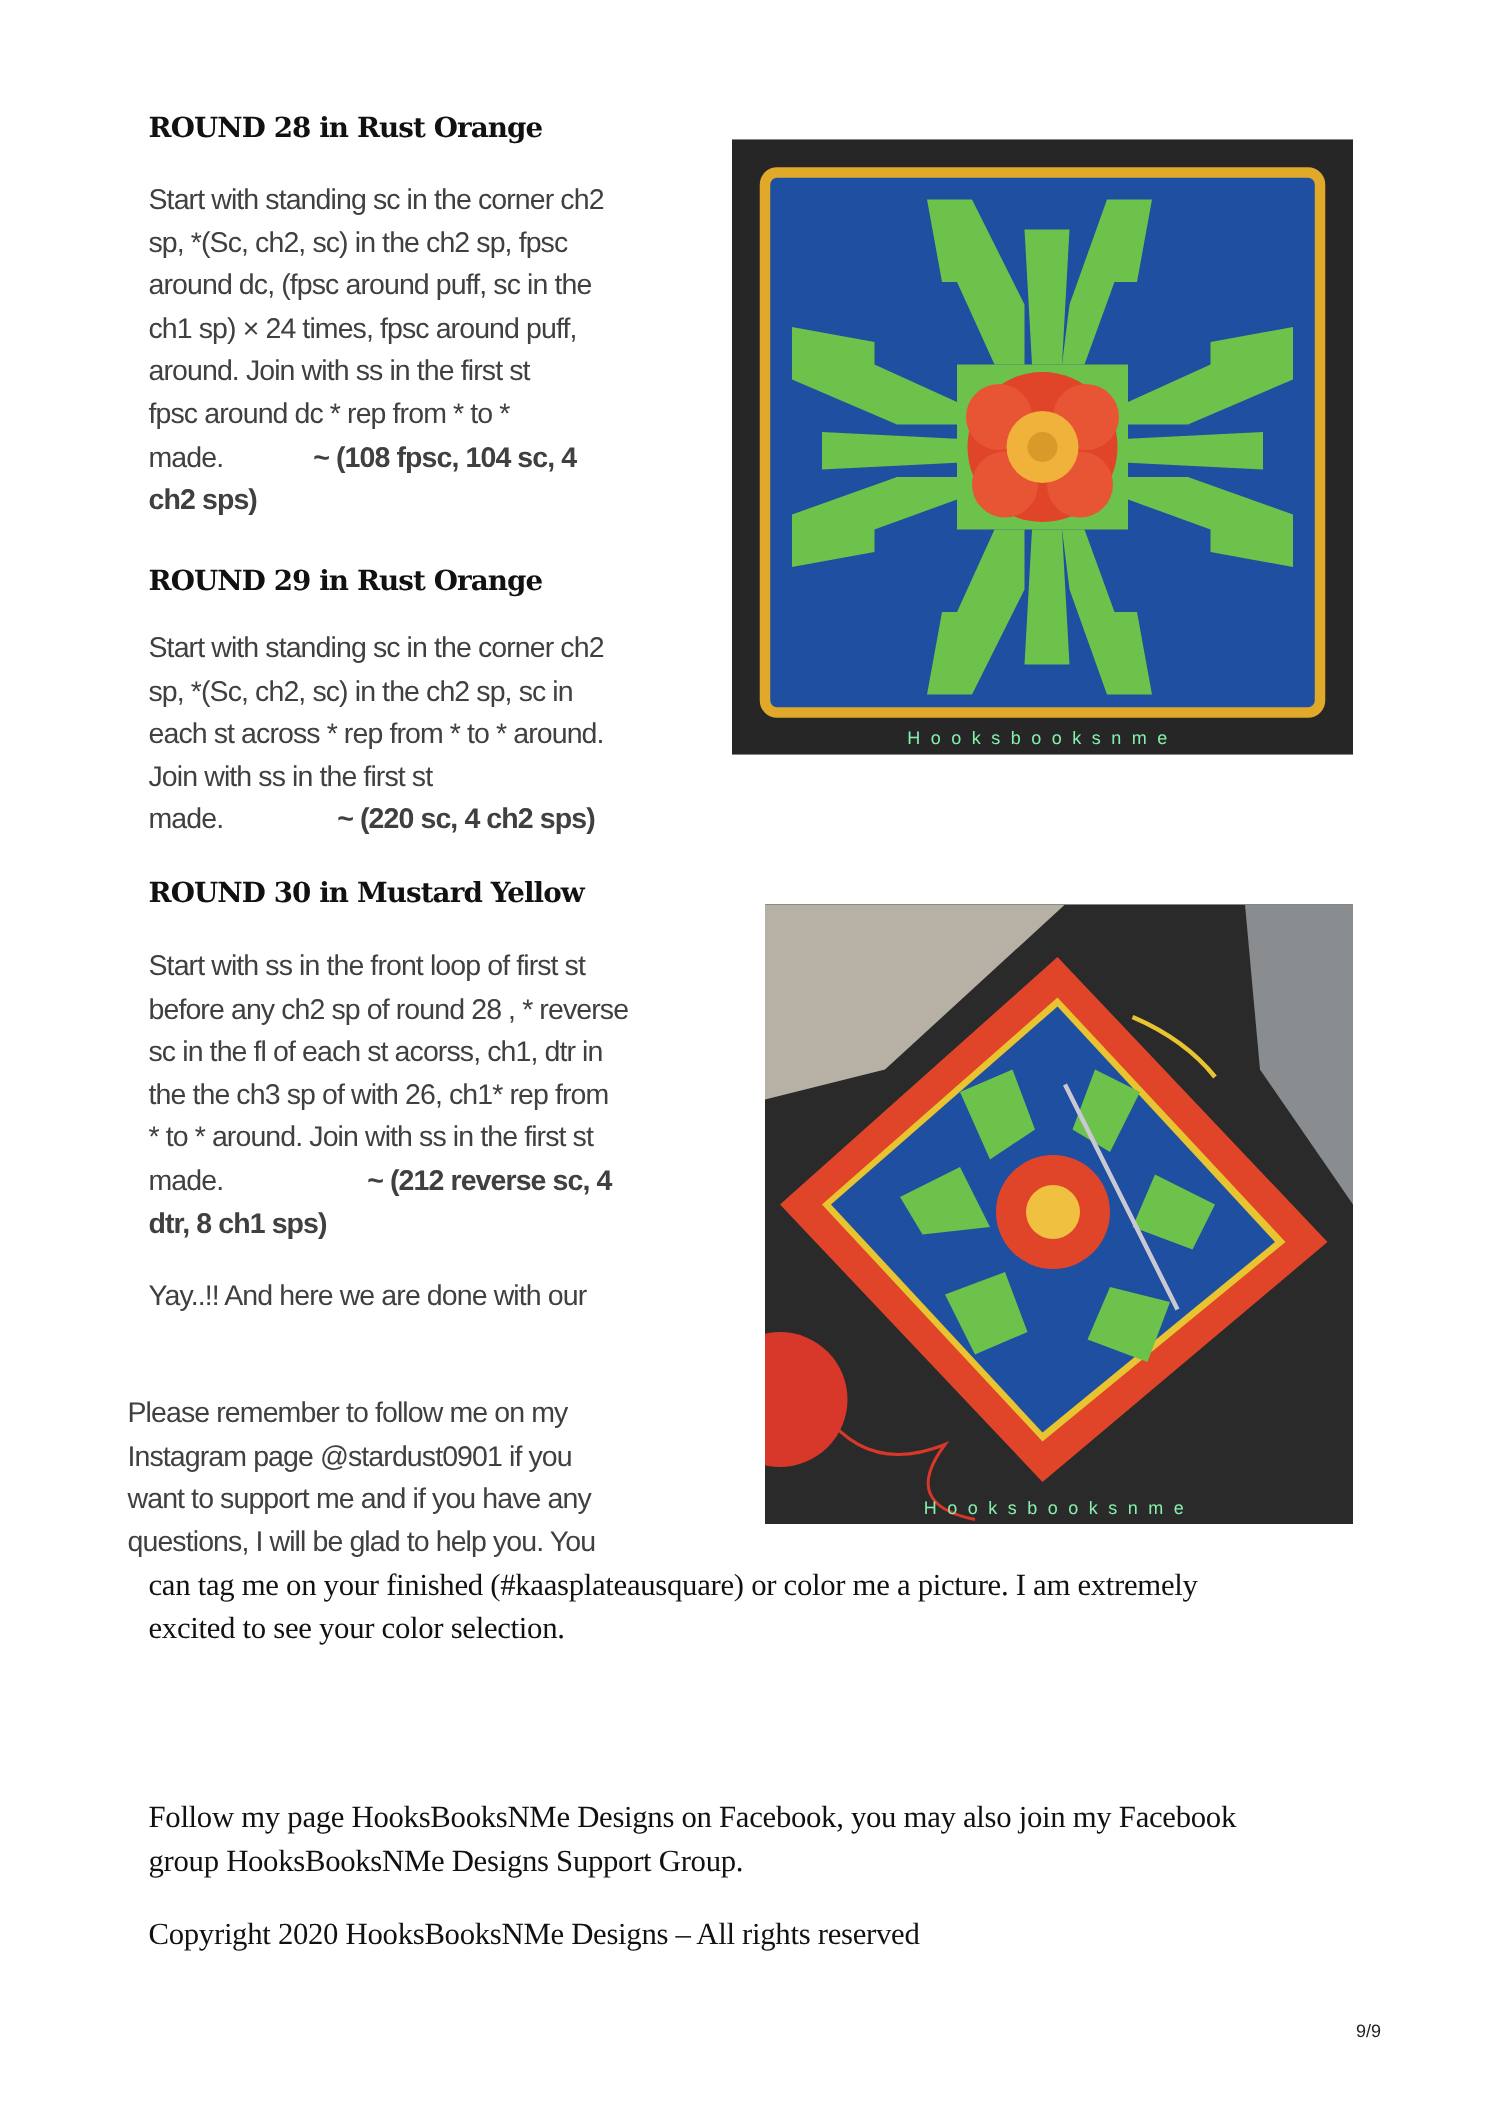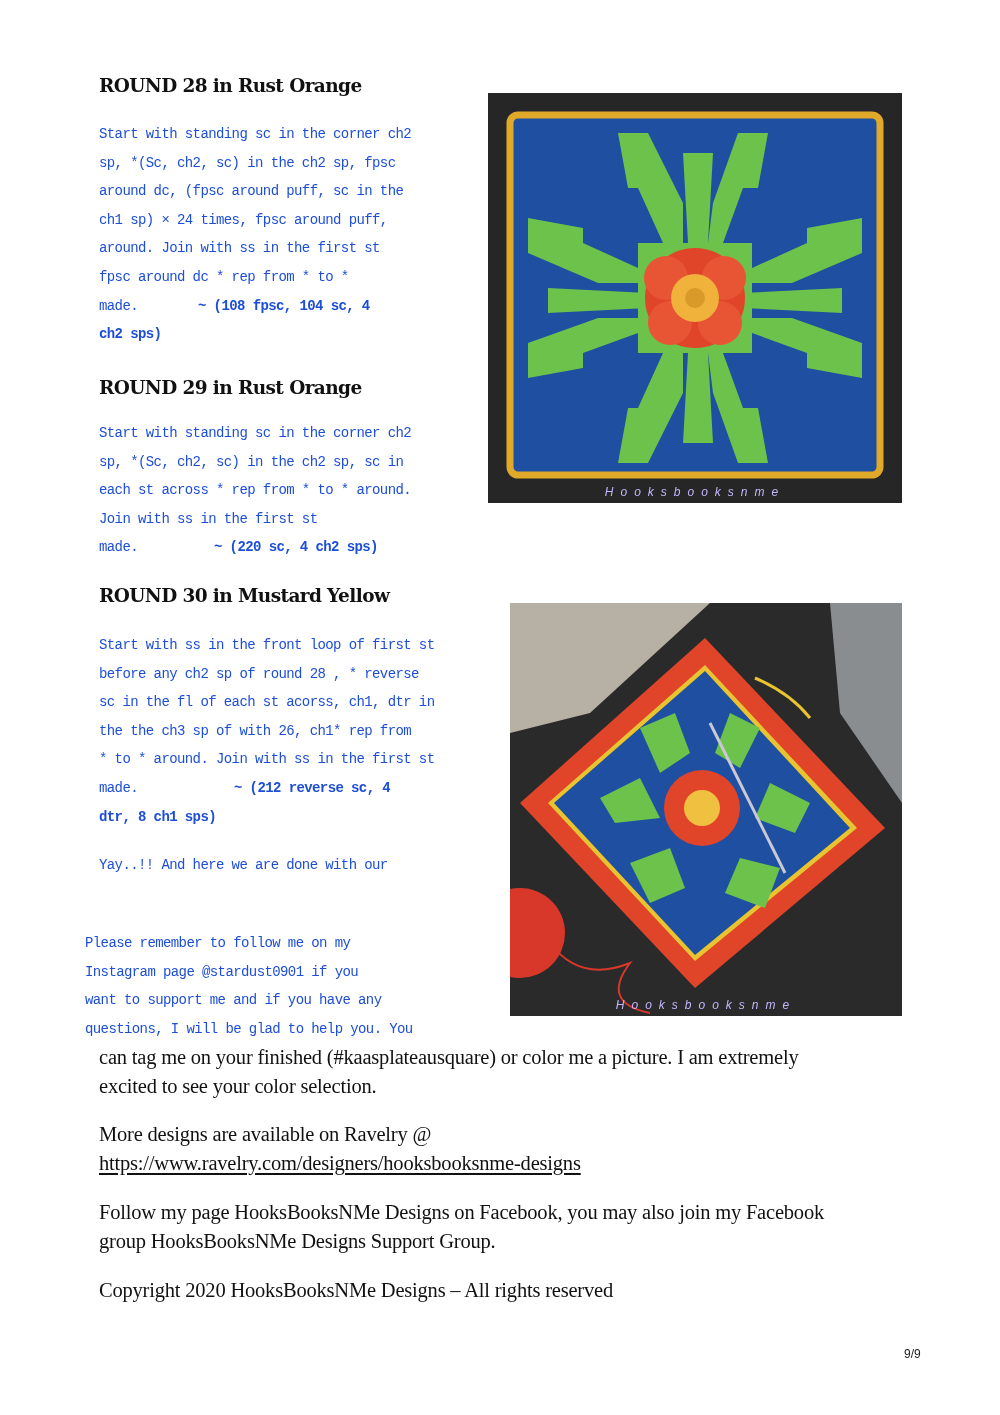--- a/index.html
+++ b/index.html
@@ -4,25 +4,25 @@
   <style>
     html, body { margin: 0; padding: 0; background: #ffffff; }
     body {
       width: 1000px; height: 1415px; position: relative; overflow: hidden;
       font-family: "DejaVu Serif", "Liberation Serif", serif;
       color: #111111;
     }
     .page { position: absolute; left: 0; top: 0; width: 874px; height: 1415px; }
     .txt {
       position: absolute;
-      font-family: Liberation Mono, monospace;
-      font-size: 14px;
+      font-family: Liberation Sans, sans-serif;
+      font-size: 19px;
       line-height: 28.6px;
       letter-spacing: -0.6px;
-      color: #1d4ed8;
+      color: #404040;
     }
     .heading {
       position: absolute;
       font-family: "DejaVu Serif", serif;
       font-weight: bold;
       font-size: 18.5px;
       line-height: 28px;
       letter-spacing: -0.6px;
       color: #111;
     }
@@ -39,21 +39,21 @@
     .photo {
       position: absolute; overflow: hidden;
     }
     .pagenum {
       position: absolute; left: 904px; top: 1347px;
       font-family: "Liberation Sans", sans-serif; font-size: 12px; color: #222;
     }
     .watermark {
       position: absolute; bottom: 4px; left: 0; right: 0; text-align: center;
       font-family: "Liberation Sans", sans-serif; font-size: 12px;
-      letter-spacing: 7px; color: #c4b5fd; font-style: italic;
+      letter-spacing: 7px; color: #86efac;
     }
   </style>
 </head>
 <body>
 
 <div class="page">
 
   <div class="heading" style="left:99px; top:72px;">ROUND 28 in Rust Orange</div>
   <div class="txt" style="left:99px; top:120px; width:380px;">
     <div>Start with standing sc in the corner ch2</div>
@@ -94,24 +94,20 @@
     <div>Please remember to follow me on my</div>
     <div>Instagram page @stardust0901 if you</div>
     <div>want to support me and if you have any</div>
     <div>questions, I will be glad to help you. You</div>
   </div>
   <div class="wide" style="top:1043px;">
     <div>can tag me on your finished (#kaasplateausquare) or color me a picture. I am extremely</div>
     <div>excited to see your color selection.</div>
   </div>
 
-  <div class="wide" style="top:1120px;">
-    <div>More designs are available on Ravelry @</div>
-    <div><span class="link">https://www.ravelry.com/designers/hooksbooksnme-designs</span></div>
-  </div>
 
   <div class="wide" style="top:1198px;">
     <div>Follow my page HooksBooksNMe Designs on Facebook, you may also join my Facebook</div>
     <div>group HooksBooksNMe Designs Support Group.</div>
   </div>
 
   <div class="wide" style="top:1276px;">Copyright 2020 HooksBooksNMe Designs – All rights reserved</div>
 
   <div class="photo" style="left:488px; top:93px; width:414px; height:410px; background:#2b2b2b;">
     <svg width="414" height="410" viewBox="0 0 414 410">

